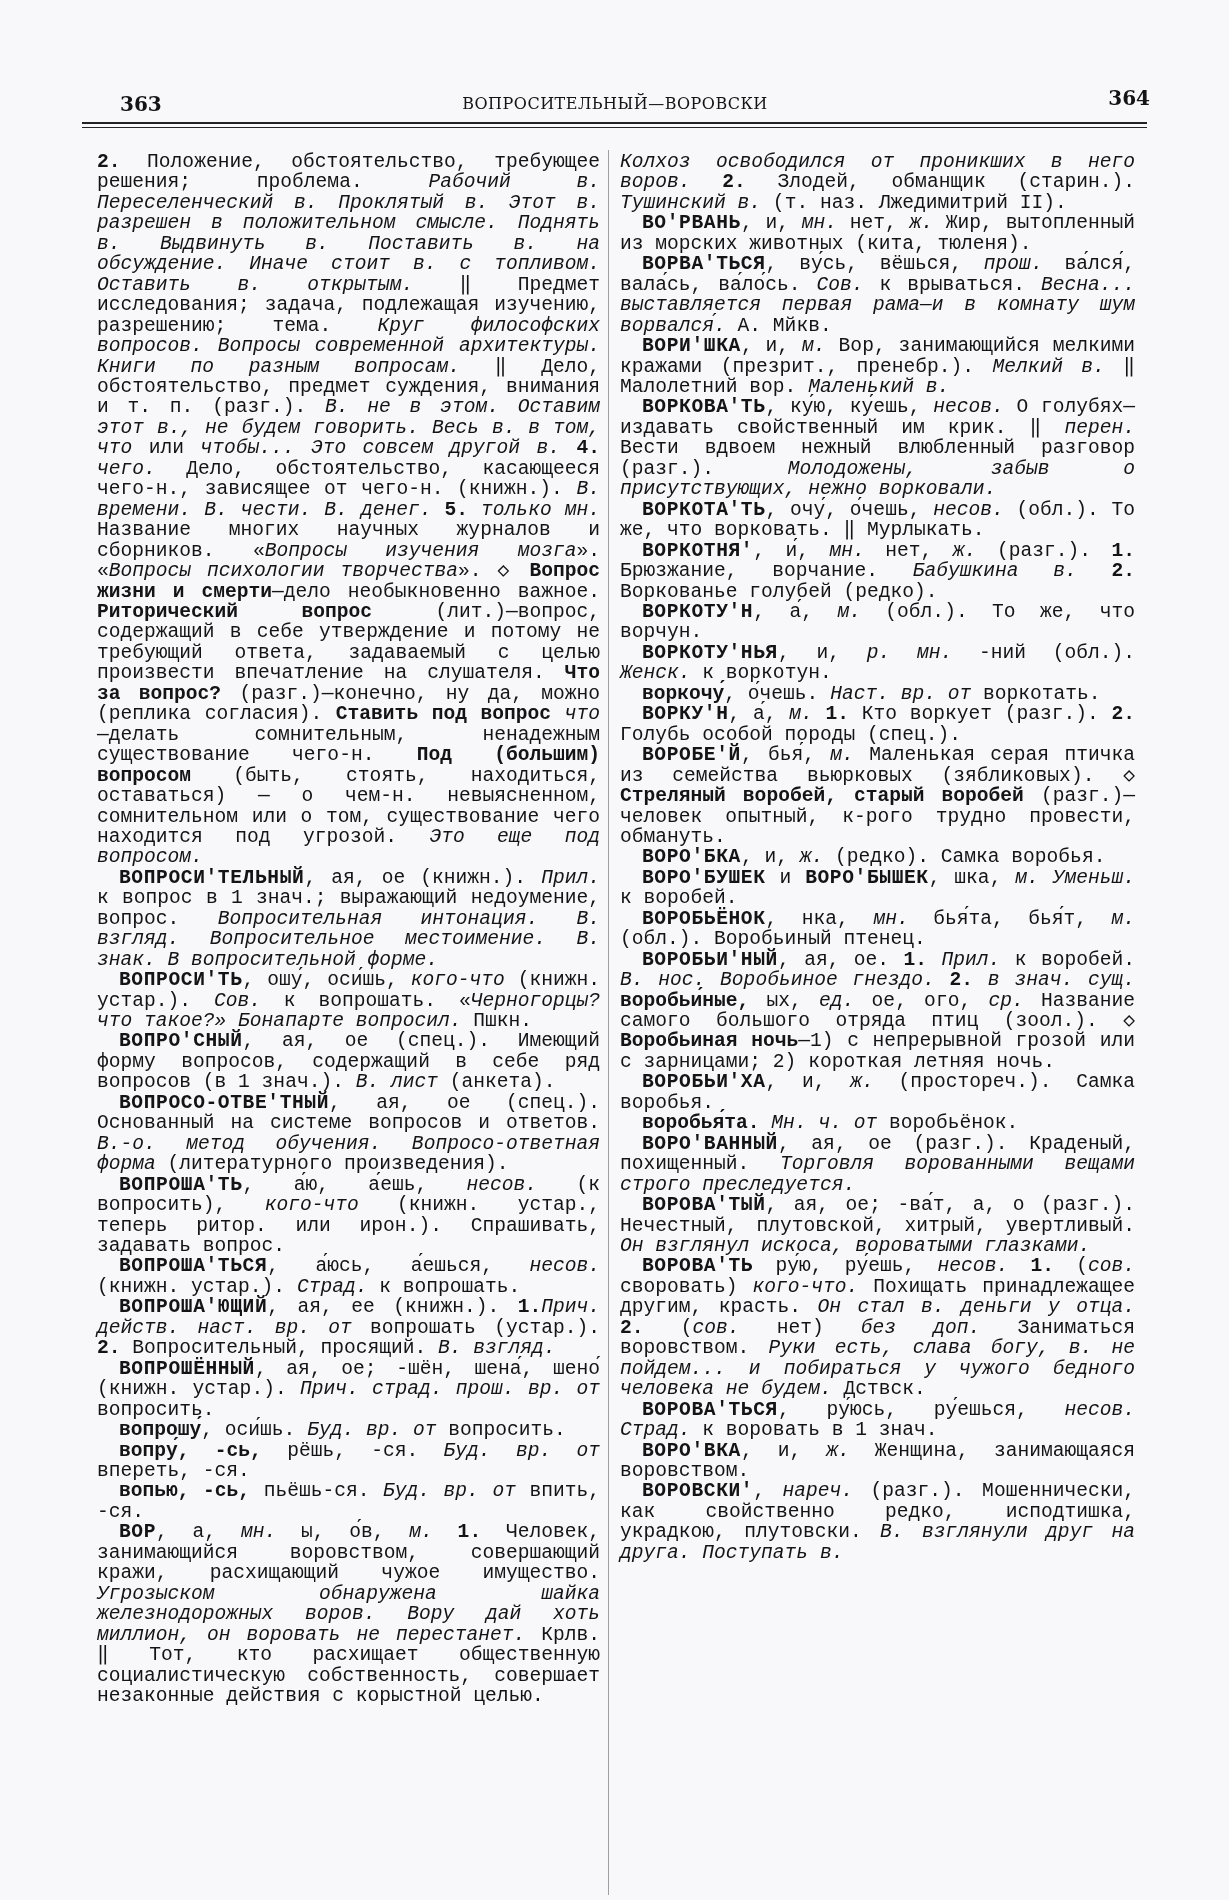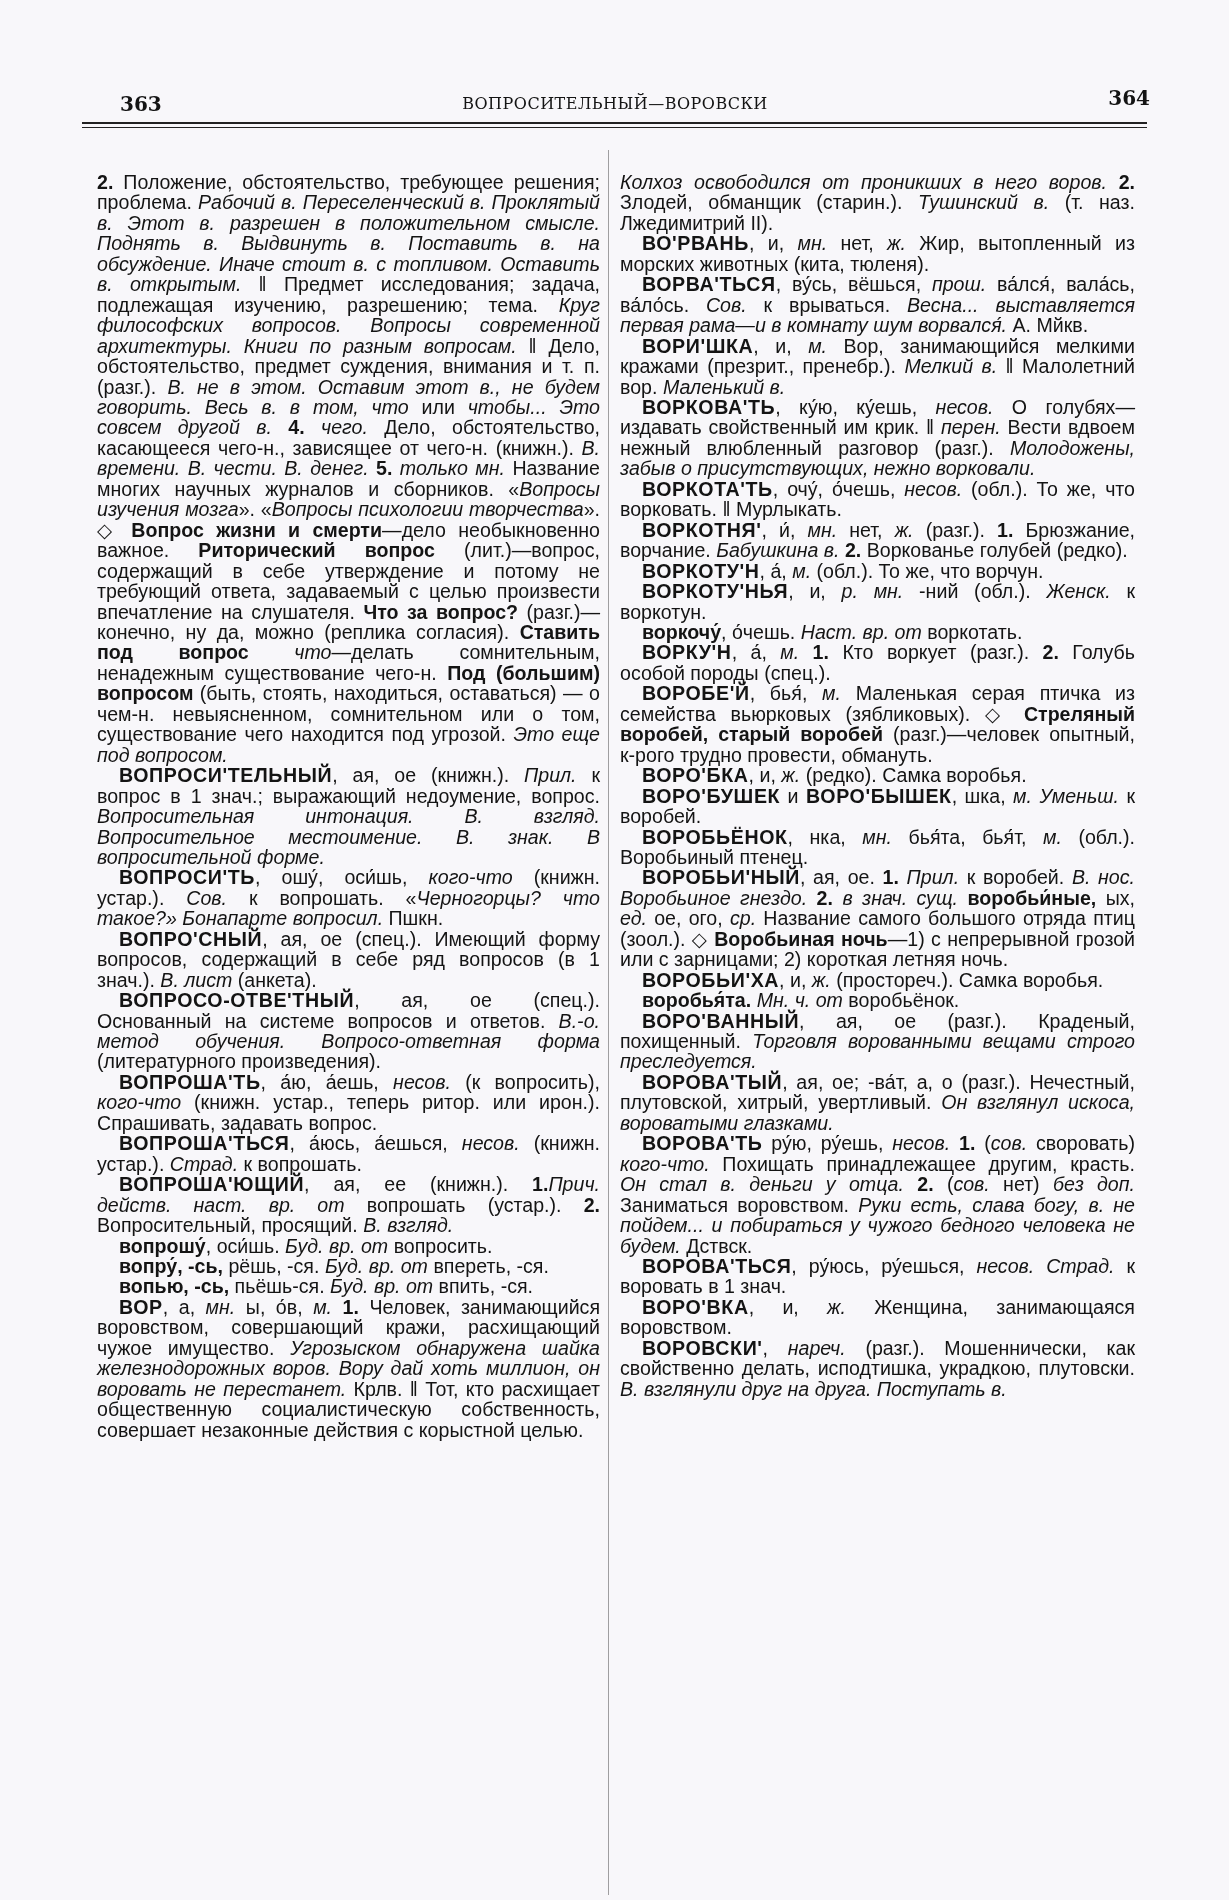--- a/index.html
+++ b/index.html
@@ -10,22 +10,22 @@
   }
   .page-header { position:absolute; left:80px; top:88px; width:1070px; height:30px; }
   .pnum-left { position:absolute; left:0; top:4px; font-size:20px; font-weight:bold; letter-spacing:0;margin-left:40px; }
   .pnum-right { position:absolute; right:0; top:-2px; font-size:20px; font-weight:bold; }
   .running-head { position:absolute; left:0; right:0; top:6px; text-align:center; font-size:16px; font-weight:normal; letter-spacing:0.5px; }
   .rule { position:absolute; left:82px; width:1065px; height:0; border-top:2px solid #222; }
   .rule.r1 { top:122px; }
   .rule.r2 { top:127px; border-top-width:1.5px; }
   .column {
     position:absolute; top:152px; width:503px;
-    font-family:Liberation Sans, sans-serif;
-    font-size:19.6px; line-height:20.45px; text-align:justify;margin-top:20px;
+    font-family:Liberation Mono, monospace;
+    font-size:19.6px; line-height:20.45px; text-align:justify;
   }
   .col-left { left:97px; }
   .col-right { left:620px; width:515px; }
   .col-divider { position:absolute; left:608px; top:150px; width:0; height:1745px; border-left:1px solid #555; opacity:0.55; }
   .entry { margin:0; text-indent:22px; }
   .entry.cont { text-indent:0; }
   .hw { font-weight:bold; letter-spacing:0.6px; }
   .sub { font-weight:bold; }
   .it { font-style:italic; }
   .b { font-weight:bold; }
@@ -43,20 +43,21 @@
 
 <div class="column col-left" id="col-left">
     <p class="entry cont"><span class="b">2. </span><span>Положение, обстоятельство, требующее решения; проблема. </span><span class="it">Рабочий в. Переселенческий в. Проклятый в. Этот в. разрешен в положительном смысле. Поднять в. Выдвинуть в. Поставить в. на обсуждение. Иначе стоит в. с топливом. Оставить в. открытым.</span><span> ‖ Предмет исследования; задача, подлежащая изучению, разрешению; тема. </span><span class="it">Круг философских вопросов. Вопросы современной архитектуры. Книги по разным вопросам.</span><span> ‖ Дело, обстоятельство, предмет суждения, внимания и т. п. (разг.). </span><span class="it">В. не в этом. Оставим этот в., не будем говорить. Весь в. в том, что</span><span> или </span><span class="it">чтобы... Это совсем другой в.</span><span class="b"> 4. </span><span class="it">чего.</span><span> Дело, обстоятельство, касающееся чего-н., зависящее от чего-н. (книжн.). </span><span class="it">В. времени. В. чести. В. денег.</span><span class="b"> 5. </span><span class="it">только мн.</span><span> Название многих научных журналов и сборников. «</span><span class="it">Вопросы изучения мозга</span><span>». «</span><span class="it">Вопросы психологии творчества</span><span>». ◇ </span><span class="b">Вопрос жизни и смерти</span><span>—дело необыкновенно важное. </span><span class="b">Риторический вопрос</span><span> (лит.)—вопрос, содержащий в себе утверждение и потому не требующий ответа, задаваемый с целью произвести впечатление на слушателя. </span><span class="b">Что за вопрос?</span><span> (разг.)—конечно, ну да, можно (реплика согласия). </span><span class="b">Ставить под вопрос</span><span> </span><span class="it">что</span><span>—делать сомнительным, ненадежным существование чего-н. </span><span class="b">Под (большим) вопросом</span><span> (быть, стоять, находиться, оставаться) — о чем-н. невыясненном, сомнительном или о том, существование чего находится под угрозой. </span><span class="it">Это еще под вопросом.</span></p>
     <p class="entry"><span class="hw">ВОПРОСИ'ТЕЛЬНЫЙ</span><span>, ая, ое (книжн.). </span><span class="it">Прил.</span><span> к вопрос в 1 знач.; выражающий недоумение, вопрос. </span><span class="it">Вопросительная интонация. В. взгляд. Вопросительное местоимение. В. знак. В вопросительной форме.</span></p>
     <p class="entry"><span class="hw">ВОПРОСИ'ТЬ</span><span>, ошу́, оси́шь, </span><span class="it">кого-что</span><span> (книжн. устар.). </span><span class="it">Сов.</span><span> к вопрошать. «</span><span class="it">Черногорцы? что такое?» Бонапарте вопросил.</span><span> Пшкн.</span></p>
     <p class="entry"><span class="hw">ВОПРО'СНЫЙ</span><span>, ая, ое (спец.). Имеющий форму вопросов, содержащий в себе ряд вопросов (в 1 знач.). </span><span class="it">В. лист</span><span> (анкета).</span></p>
     <p class="entry"><span class="hw">ВОПРОСО-ОТВЕ'ТНЫЙ</span><span>, ая, ое (спец.). Основанный на системе вопросов и ответов. </span><span class="it">В.-о. метод обучения. Вопросо-ответная форма</span><span> (литературного произведения).</span></p>
     <p class="entry"><span class="hw">ВОПРОША'ТЬ</span><span>, а́ю, а́ешь, </span><span class="it">несов.</span><span> (к вопросить), </span><span class="it">кого-что</span><span> (книжн. устар., теперь ритор. или ирон.). Спрашивать, задавать вопрос.</span></p>
     <p class="entry"><span class="hw">ВОПРОША'ТЬСЯ</span><span>, а́юсь, а́ешься, </span><span class="it">несов.</span><span> (книжн. устар.). </span><span class="it">Страд.</span><span> к вопрошать.</span></p>
     <p class="entry"><span class="hw">ВОПРОША'ЮЩИЙ</span><span>, ая, ее (книжн.). </span><span class="b">1.</span><span class="it">Прич. действ. наст. вр. от</span><span> вопрошать (устар.). </span><span class="b">2.</span><span> Вопросительный, просящий. </span><span class="it">В. взгляд.</span></p>
+    <p class="entry"><span class="hw">ВОПРОШЁННЫЙ</span><span>, ая, ое; -шён, шена́, шено́ (книжн. устар.). </span><span class="it">Прич. страд. прош. вр. от</span><span> вопросить.</span></p>
     <p class="entry"><span class="sub">вопрошу́</span><span>, оси́шь. </span><span class="it">Буд. вр. от</span><span> вопросить.</span></p>
     <p class="entry"><span class="sub">вопру́, -сь,</span><span> рёшь, -ся. </span><span class="it">Буд. вр. от</span><span> впереть, -ся.</span></p>
     <p class="entry"><span class="sub">вопью, -сь,</span><span> пьёшь-ся. </span><span class="it">Буд. вр. от</span><span> впить, -ся.</span></p>
     <p class="entry"><span class="hw">ВОР</span><span>, а, </span><span class="it">мн.</span><span> ы, о́в, </span><span class="it">м.</span><span class="b"> 1. </span><span>Человек, занимающийся воровством, совершающий кражи, расхищающий чужое имущество. </span><span class="it">Угрозыском обнаружена шайка железнодорожных воров. Вору дай хоть миллион, он воровать не перестанет.</span><span> Крлв. ‖ Тот, кто расхищает общественную социалистическую собственность, совершает незаконные действия с корыстной целью.</span></p>
   </div>
 <div class="col-divider"></div>
 <div class="column col-right" id="col-right">
     <p class="entry cont"><span class="it">Колхоз освободился от проникших в него воров.</span><span class="b"> 2. </span><span>Злодей, обманщик (старин.). </span><span class="it">Тушинский в.</span><span> (т. наз. Лжедимитрий II).</span></p>
     <p class="entry"><span class="hw">ВО'РВАНЬ</span><span>, и, </span><span class="it">мн.</span><span> нет, </span><span class="it">ж.</span><span> Жир, вытопленный из морских животных (кита, тюленя).</span></p>
     <p class="entry"><span class="hw">ВОРВА'ТЬСЯ</span><span>, ву́сь, вёшься, </span><span class="it">прош.</span><span> ва́лся́, вала́сь, ва́ло́сь. </span><span class="it">Сов.</span><span> к врываться. </span><span class="it">Весна... выставляется первая рама—и в комнату шум ворвался́.</span><span> А. Мйкв.</span></p>
@@ -73,14 +74,14 @@
     <p class="entry"><span class="hw">ВОРО'БУШЕК</span><span> и </span><span class="hw">ВОРО'БЫШЕК</span><span>, шка, </span><span class="it">м.</span><span> </span><span class="it">Уменьш.</span><span> к воробей.</span></p>
     <p class="entry"><span class="hw">ВОРОБЬЁНОК</span><span>, нка, </span><span class="it">мн.</span><span> бья́та, бья́т, </span><span class="it">м.</span><span> (обл.). Воробьиный птенец.</span></p>
     <p class="entry"><span class="hw">ВОРОБЬИ'НЫЙ</span><span>, ая, ое. </span><span class="b">1.</span><span> </span><span class="it">Прил.</span><span> к воробей. </span><span class="it">В. нос. Воробьиное гнездо.</span><span class="b"> 2. </span><span class="it">в знач. сущ.</span><span> </span><span class="sub">воробьи́ные,</span><span> ых, </span><span class="it">ед.</span><span> ое, ого, </span><span class="it">ср.</span><span> Название самого большого отряда птиц (зоол.). ◇ </span><span class="b">Воробьиная ночь</span><span>—1) с непрерывной грозой или с зарницами; 2) короткая летняя ночь.</span></p>
     <p class="entry"><span class="hw">ВОРОБЬИ'ХА</span><span>, и, </span><span class="it">ж.</span><span> (простореч.). Самка воробья.</span></p>
     <p class="entry"><span class="sub">воробья́та.</span><span> </span><span class="it">Мн. ч. от</span><span> воробьёнок.</span></p>
     <p class="entry"><span class="hw">ВОРО'ВАННЫЙ</span><span>, ая, ое (разг.). Краденый, похищенный. </span><span class="it">Торговля ворованными вещами строго преследуется.</span></p>
     <p class="entry"><span class="hw">ВОРОВА'ТЫЙ</span><span>, ая, ое; -ва́т, а, о (разг.). Нечестный, плутовской, хитрый, увертливый. </span><span class="it">Он взглянул искоса, вороватыми глазками.</span></p>
     <p class="entry"><span class="hw">ВОРОВА'ТЬ</span><span> ру́ю, ру́ешь, </span><span class="it">несов.</span><span class="b"> 1. </span><span>(</span><span class="it">сов.</span><span> своровать) </span><span class="it">кого-что.</span><span> Похищать принадлежащее другим, красть. </span><span class="it">Он стал в. деньги у отца.</span><span class="b"> 2. </span><span>(</span><span class="it">сов.</span><span> нет) </span><span class="it">без доп.</span><span> Заниматься воровством. </span><span class="it">Руки есть, слава богу, в. не пойдем... и побираться у чужого бедного человека не будем.</span><span> Дствск.</span></p>
     <p class="entry"><span class="hw">ВОРОВА'ТЬСЯ</span><span>, ру́юсь, ру́ешься, </span><span class="it">несов.</span><span> </span><span class="it">Страд.</span><span> к воровать в 1 знач.</span></p>
     <p class="entry"><span class="hw">ВОРО'ВКА</span><span>, и, </span><span class="it">ж.</span><span> Женщина, занимающаяся воровством.</span></p>
-    <p class="entry"><span class="hw">ВОРОВСКИ'</span><span>, </span><span class="it">нареч.</span><span> (разг.). Мошеннически, как свойственно делать, исподтишка, украдкою, плутовски. </span><span class="it">В. взглянули друг на друга. Поступать в.</span></p>
+    <p class="entry"><span class="hw">ВОРОВСКИ'</span><span>, </span><span class="it">нареч.</span><span> (разг.). Мошеннически, как свойственно редко, исподтишка, украдкою, плутовски. </span><span class="it">В. взглянули друг на друга. Поступать в.</span></p>
   </div>
 
 </body></html>

